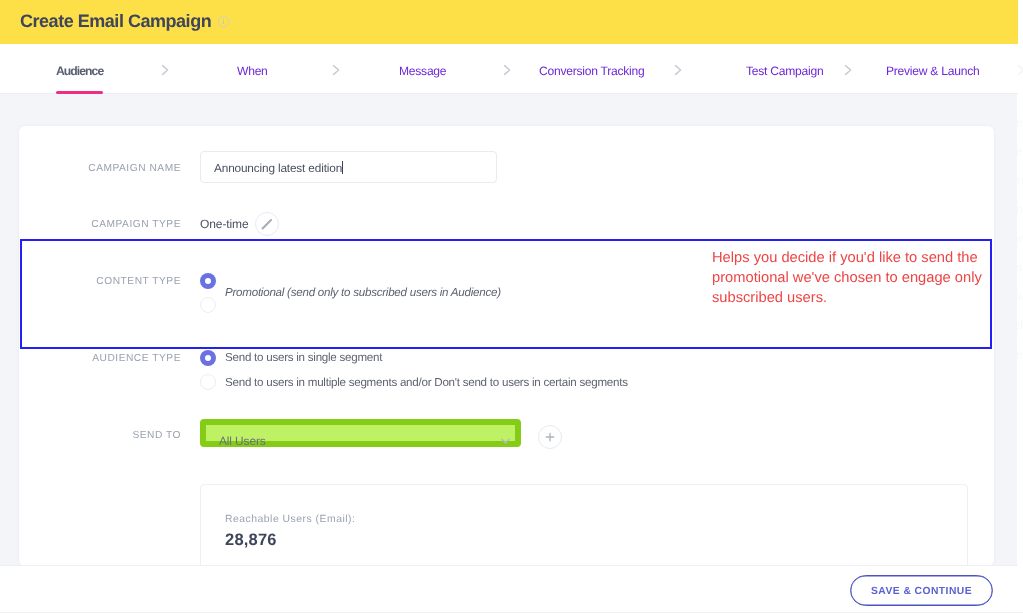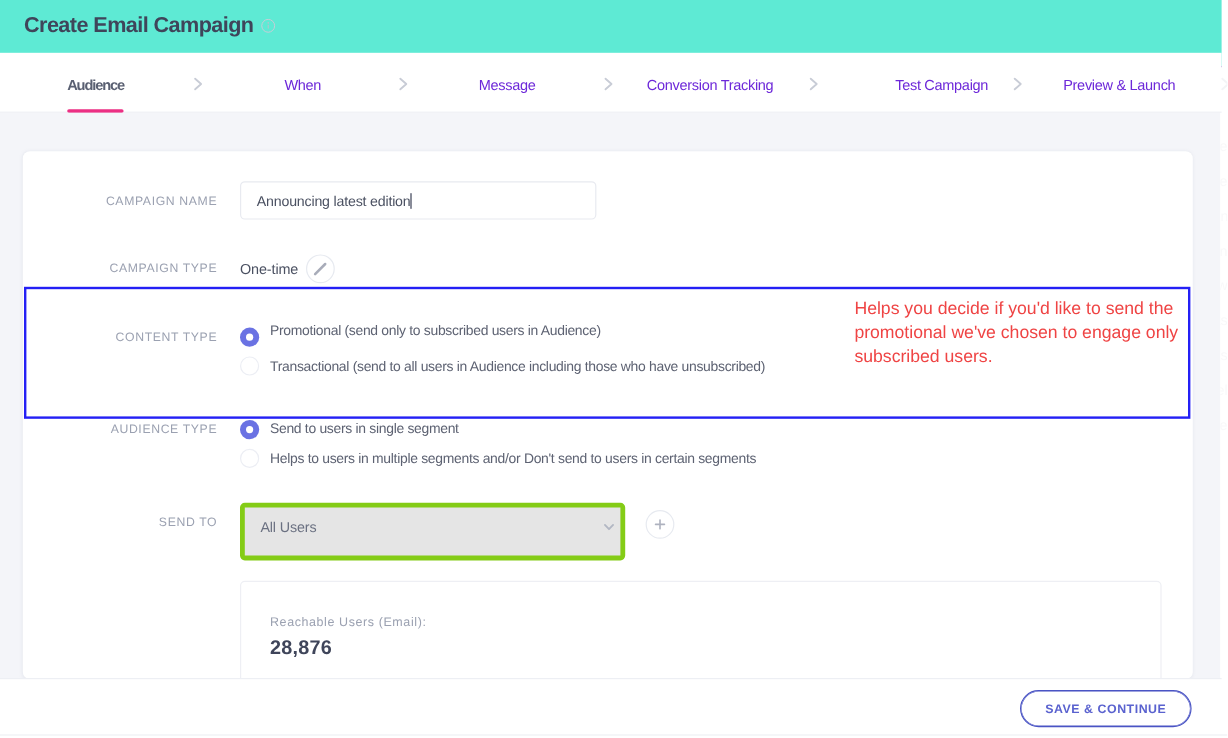--- a/index.html
+++ b/index.html
@@ -8,21 +8,21 @@
     font-family: "Liberation Sans", sans-serif;
     background: #ffffff;
     -webkit-font-smoothing: antialiased;
     text-rendering: geometricPrecision;
   }
   .page { position:relative; width:1023px; height:615px; background:#fff; overflow:hidden; }
 
   
   .header {
     position:absolute; left:0; top:0; width:1018px; height:56px;
-    background:#5eead4; border-bottom:1px solid #a21caf;
+    background:#fde047; border-bottom:1px solid #a21caf;
   }
   .page-title {
     position:absolute; left:20px; top:11px;
     font-size:18px; font-weight:bold; color:#3f455a; letter-spacing:-0.47px;
   }
   .title-info-icon { position:absolute; left:217px; top:15px; line-height:0; }
 
   
   .steps {
     position:absolute; left:0; top:44px; width:1018px; height:50px;
@@ -97,22 +97,22 @@
     position:absolute; left:20px; top:239px; width:972px; height:110px;
     border:2px solid #2420f5; background:transparent; pointer-events:none;
   }
   .hl-text {
     position:absolute; left:712px; top:248px; width:320px;
     font-size:14.7px; line-height:20.0px; color:#ef4444; font-weight:normal;
   }
 
   
   .select {
-    position:absolute; width:321px; height:48px;
-    border:4px solid #84cc16; border-radius:4px; background:#e5e5e5;
+    position:absolute; width:321px; height:28px;
+    border:6px solid #84cc16; border-radius:4px; background:#bef264;
   }
   .select .val { position:absolute; left:13px; top:9px; font-size:11.9px; color:#6a7081; letter-spacing:-0.1px; }
   .select .chevd { position:absolute; right:5px; top:13px; line-height:0; }
 
   
   .inner-card {
     position:absolute; background:#fff; border:1px solid #eeeff4; border-radius:4px;padding-left:32px;
   }
   .ic-label { position:absolute; left:24px; top:29px; font-size:10.4px; color:#9ba1b1; letter-spacing:0.5px; }
   .ic-value { position:absolute; left:24px; top:46px; font-size:16.5px; font-weight:bold; color:#3f455a; letter-spacing:0.2px; }
@@ -202,29 +202,28 @@
     <div class="flabel" style="left:0px; top:93px;">CAMPAIGN TYPE</div>
     <div class="value-text" style="left:181px; top:91px;">One-time</div>
     <div class="circle-btn" style="left:236px; top:86px; width:24px; height:24px;">
       <svg width="22" height="22" viewBox="0 0 22 22">
           <path d="M6.6 15.4 L15.0 7.0" stroke="#a8acb9" stroke-width="2.1" stroke-linecap="round" fill="none"></path>
         </svg>
     </div>
 
     <div class="flabel" style="left:0px; top:150px;">CONTENT TYPE</div>
     <div class="radio on" style="left:181px; top:147px;"></div>
-    <div class="radio-label" style="left:206px; top:143px;">Promotional (send only to subscribed users in Audience)</div>
+    <div class="radio-label" style="left:206px; top:160px;font-style:italic;">Promotional (send only to subscribed users in Audience)</div>
     <div class="radio off" style="left:181px; top:171px;"></div>
-    <div class="radio-label" style="left:206px; top:173px;">Transactional (send to all users in Audience including those who have unsubscribed)</div>
 
     <div class="flabel" style="left:0px; top:227px;">AUDIENCE TYPE</div>
     <div class="radio on" style="left:181px; top:224px;"></div>
     <div class="radio-label" style="left:206px; top:225px;">Send to users in single segment</div>
     <div class="radio off" style="left:181px; top:248px;"></div>
-    <div class="radio-label" style="left:206px; top:250px;">Helps to users in multiple segments and/or Don't send to users in certain segments</div>
+    <div class="radio-label" style="left:206px; top:250px;">Send to users in multiple segments and/or Don't send to users in certain segments</div>
 
     <div class="flabel" style="left:0px; top:304px;">SEND TO</div>
     <div class="select" style="left:181px; top:293px;">
       <span class="val">All Users</span>
       <span class="chevd">
         <svg width="9" height="7" viewBox="0 0 9 7">
             <path d="M1.1 1.4 L4.5 5.0 L7.9 1.4" stroke="#b2b7c3" stroke-width="1.5" fill="none" stroke-linecap="round" stroke-linejoin="round"></path>
           </svg>
       </span>
     </div>

